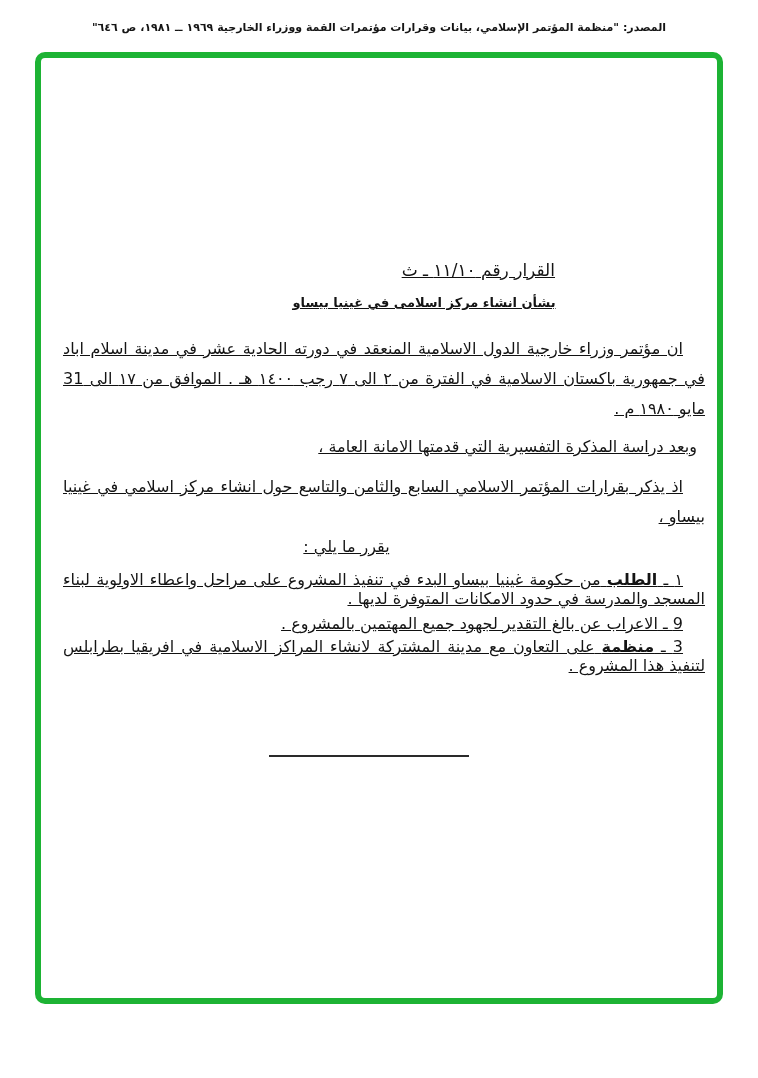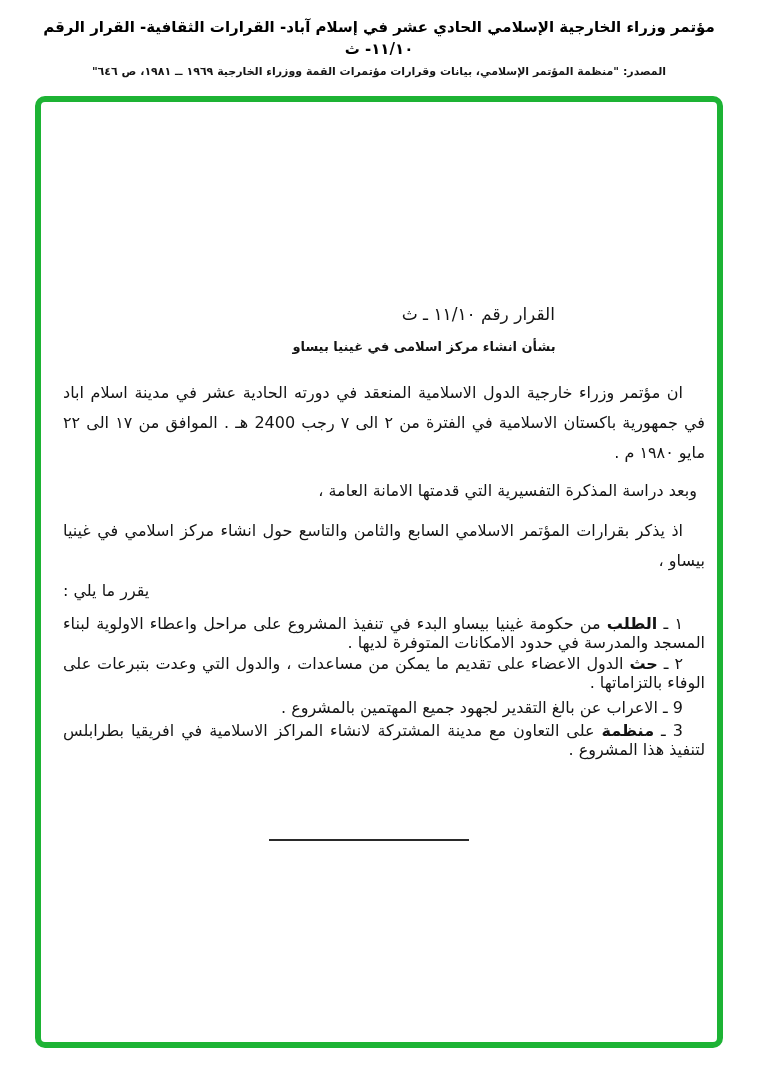--- a/index.html
+++ b/index.html
@@ -37,20 +37,21 @@
     color: #151515;
   }
   .doc-frame {
     box-sizing: border-box;
     width: 688px;
     height: 952px;
     margin: 16px auto 0 auto;
     border: 6px solid #1db334;
     border-radius: 10px;
     background: #ffffff;
+    text-decoration: underline;
   }
   .doc-content {
     direction: rtl;
     box-sizing: border-box;
     width: 100%;
     height: 100%;
     padding: 200px 12px 0 22px;
     font-size: 16px;
     color: #141414;
   }
@@ -69,21 +70,21 @@
     margin-top: 8px;
     margin-left: 80px;
   }
   .para {
     text-align: justify;
     line-height: 30px;
   }
   .p1 { margin-top: 18px; text-indent: 22px; }
   .p2 { margin-top: 10px; text-indent: 22px; }
   .p3 { margin-top: 8px;  text-indent: 8px; text-align: right; }
-  .p4 { margin-top: 0px;  text-align: left; margin-left: 0; margin-right: 75px; }
+  .p4 { margin-top: 0px;  text-align: center; margin-left: 0; margin-right: 75px; }
   .decision-item {
     text-align: justify;
     line-height: 19px;
     text-indent: 22px;
   }
   .item1 { margin-top: 8px; }
   .item2 { margin-top: 2px; }
   .item3 { margin-top: 6px; }
   .item4 { margin-top: 4px; }
   .decision-item b { font-weight: bold; }
@@ -94,50 +95,44 @@
     margin-top: 80px;
     margin-right: 236px;
   }
 </style>
 </head>
 <body>
 
 <div class="page">
 
   <div class="top-header">
-    <div class="hline1">مؤتمر وزراء الخارجية الإسلامي الحادي عشر في إسلام آباد- القرارات الثقافية- القرار الرقم ١١/١٠- ث</div>
     <div class="hline2">المصدر: "منظمة المؤتمر الإسلامي، بيانات وقرارات مؤتمرات القمة ووزراء الخارجية ١٩٦٩ ــ ١٩٨١، ص ٦٤٦"</div>
   </div>
 
   <div class="doc-frame" style="border-color: rgb(29, 179, 52);">
     <div class="doc-content">
 
       <div class="res-number">القرار رقم ١١/١٠ ـ ث</div>
 
       <div class="res-subject">بشأن انشاء مركز اسلامى في غينيا بيساو</div>
 
-      <div class="para p1">ان مؤتمر وزراء خارجية الدول الاسلامية المنعقد في دورته الحادية عشر في مدينة اسلام اباد في جمهورية باكستان الاسلامية في الفترة من ٢ الى ٧ رجب 2400 هـ . الموافق من ١٧ الى ٢٢ مايو ١٩٨٠ م .</div>
+      <div class="para p1">ان مؤتمر وزراء خارجية الدول الاسلامية المنعقد في دورته الحادية عشر في مدينة اسلام اباد في جمهورية باكستان الاسلامية في الفترة من ٢ الى ٧ رجب ١٤٠٠ هـ . الموافق من ١٧ الى 31 مايو ١٩٨٠ م .</div>
 
       <div class="para p3">وبعد دراسة المذكرة التفسيرية التي قدمتها الامانة العامة ،</div>
 
       <div class="para p2">اذ يذكر بقرارات المؤتمر الاسلامي السابع والثامن والتاسع حول انشاء مركز اسلامي في غينيا بيساو ،</div>
 
       <div class="para p4">يقرر ما يلي :</div>
 
       <div class="decision-item item1">
         <span>١ ـ</span>
         <b>الطلب</b>
         <span>من حكومة غينيا بيساو البدء في تنفيذ المشروع على مراحل واعطاء الاولوية لبناء المسجد والمدرسة في حدود الامكانات المتوفرة لديها .</span>
       </div>
 
-      <div class="decision-item item2">
-        <span>٢ ـ</span>
-        <b>حث</b>
-        <span>الدول الاعضاء على تقديم ما يمكن من مساعدات ، والدول التي وعدت بتبرعات على الوفاء بالتزاماتها .</span>
-      </div>
 
       <div class="decision-item item3">
         <span>9 ـ</span>
         <b></b>
         <span>الاعراب عن بالغ التقدير لجهود جميع المهتمين بالمشروع .</span>
       </div>
 
       <div class="decision-item item4">
         <span>3 ـ</span>
         <b>منظمة</b>

